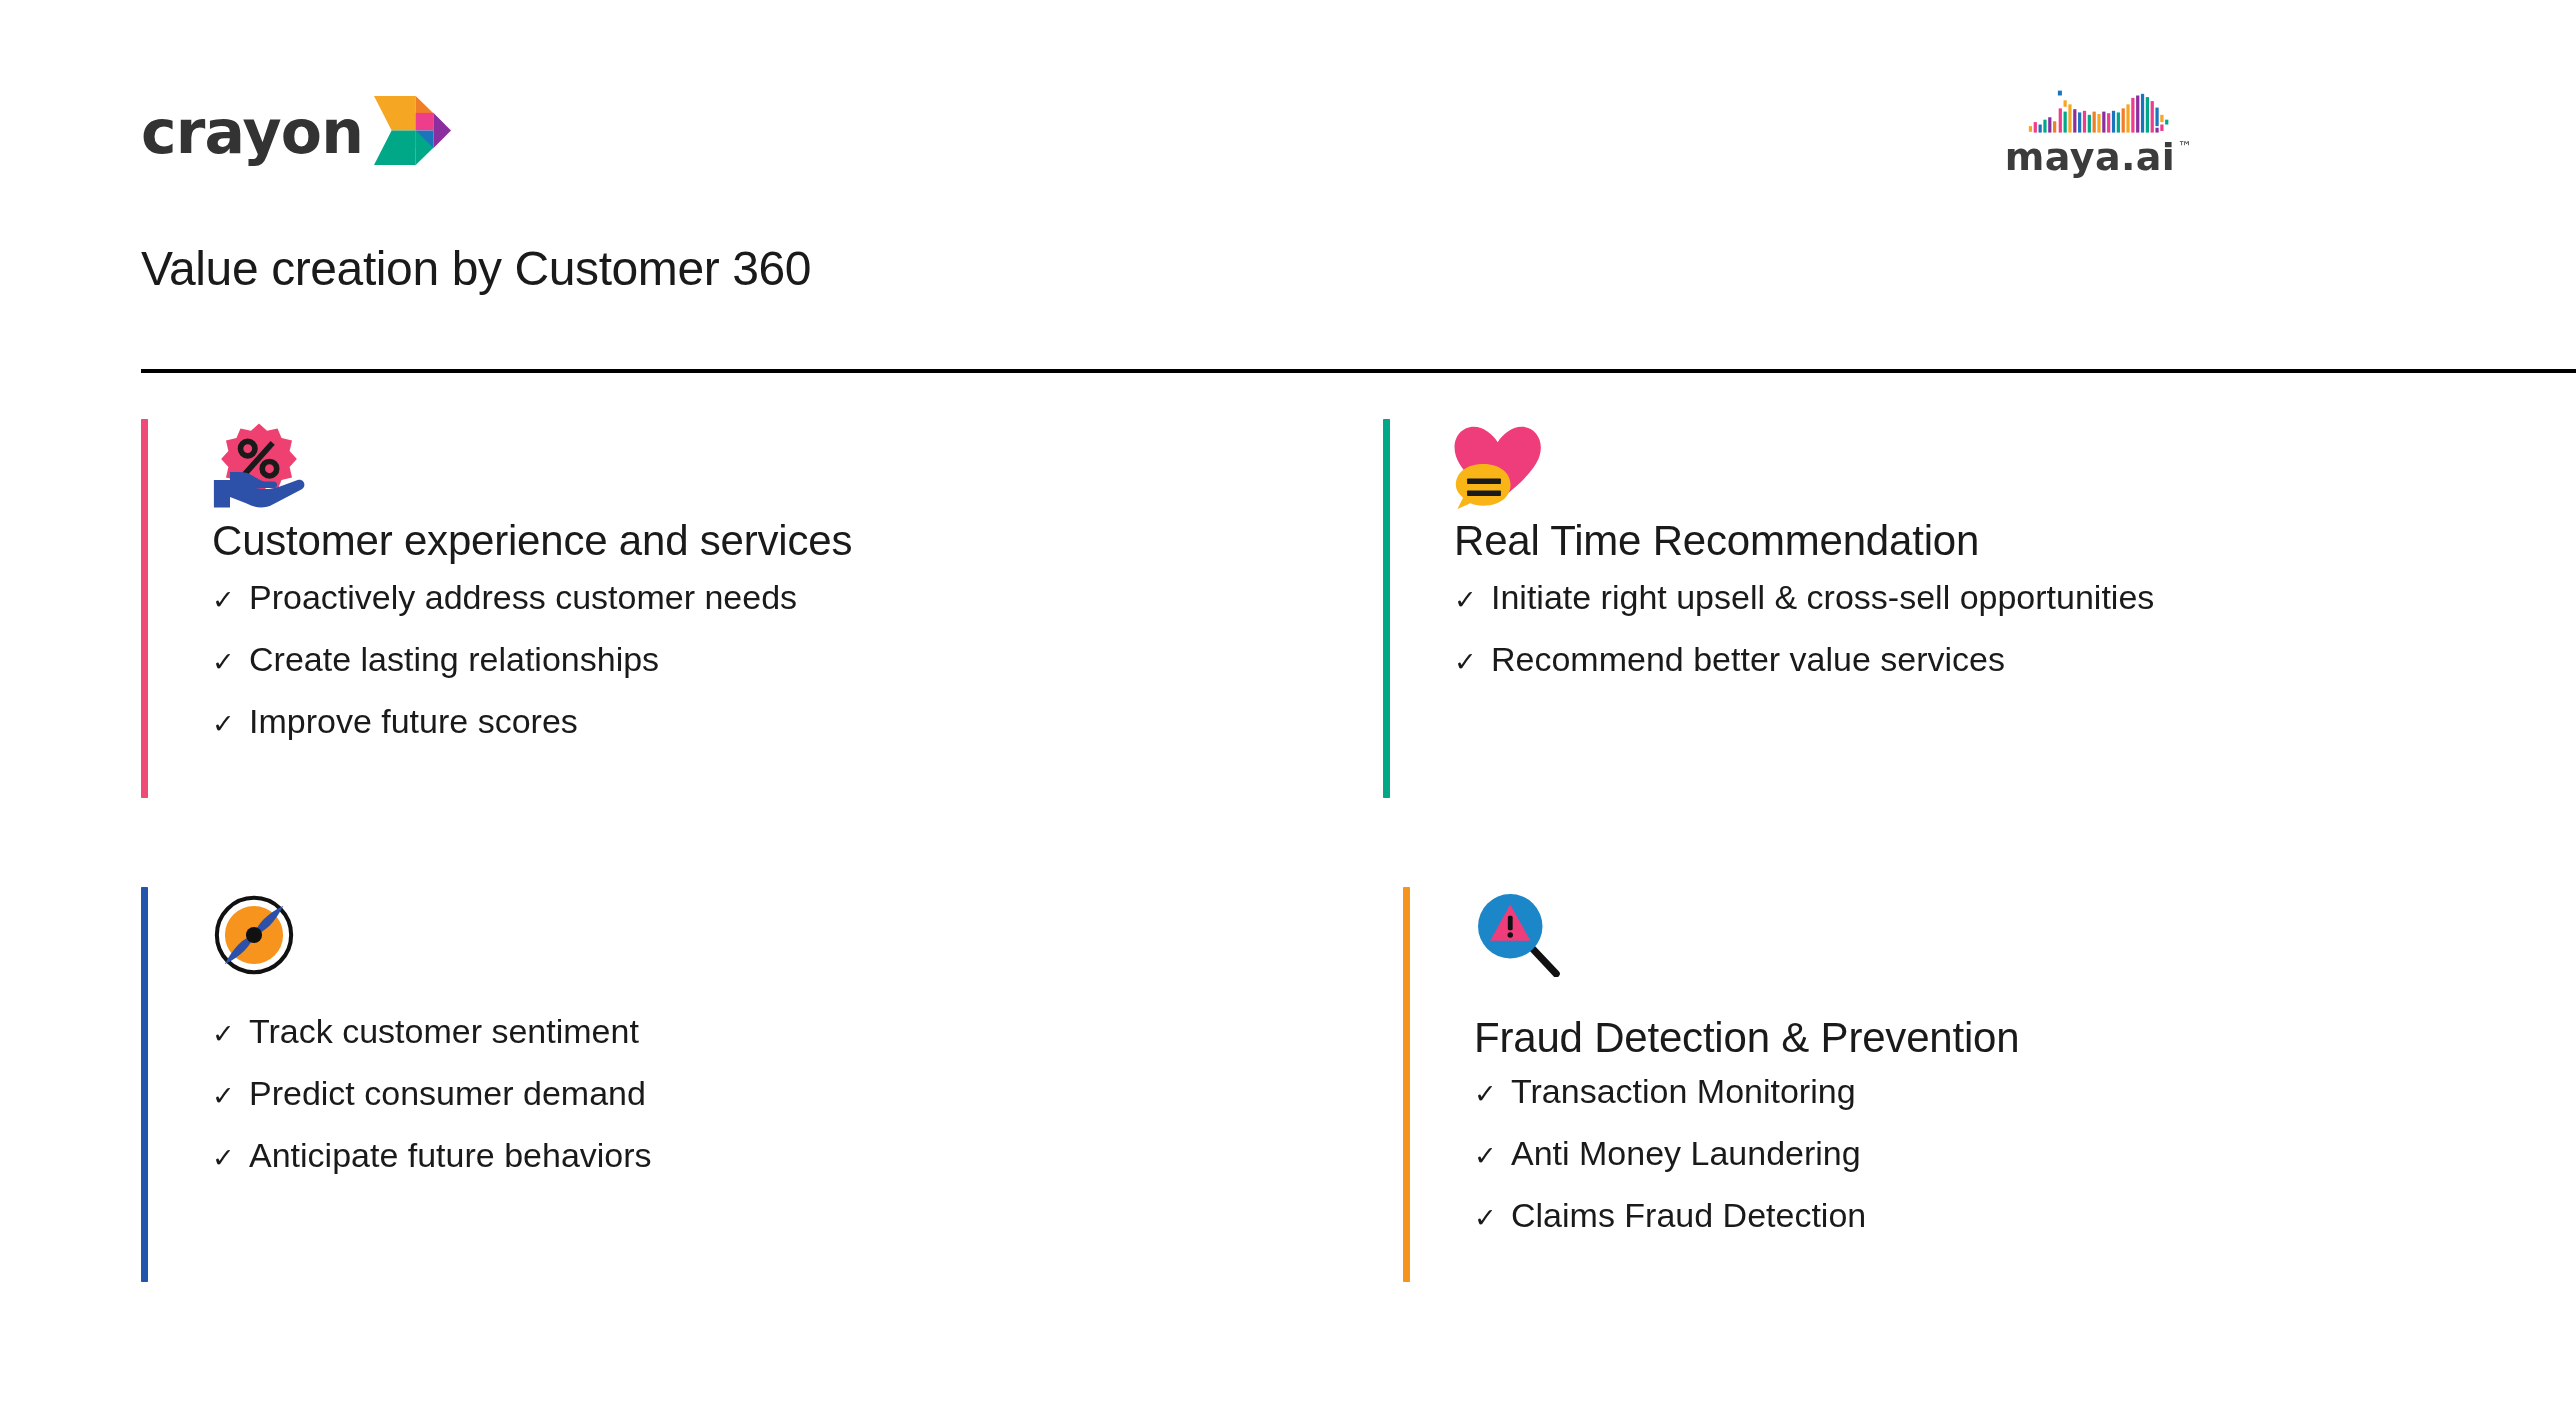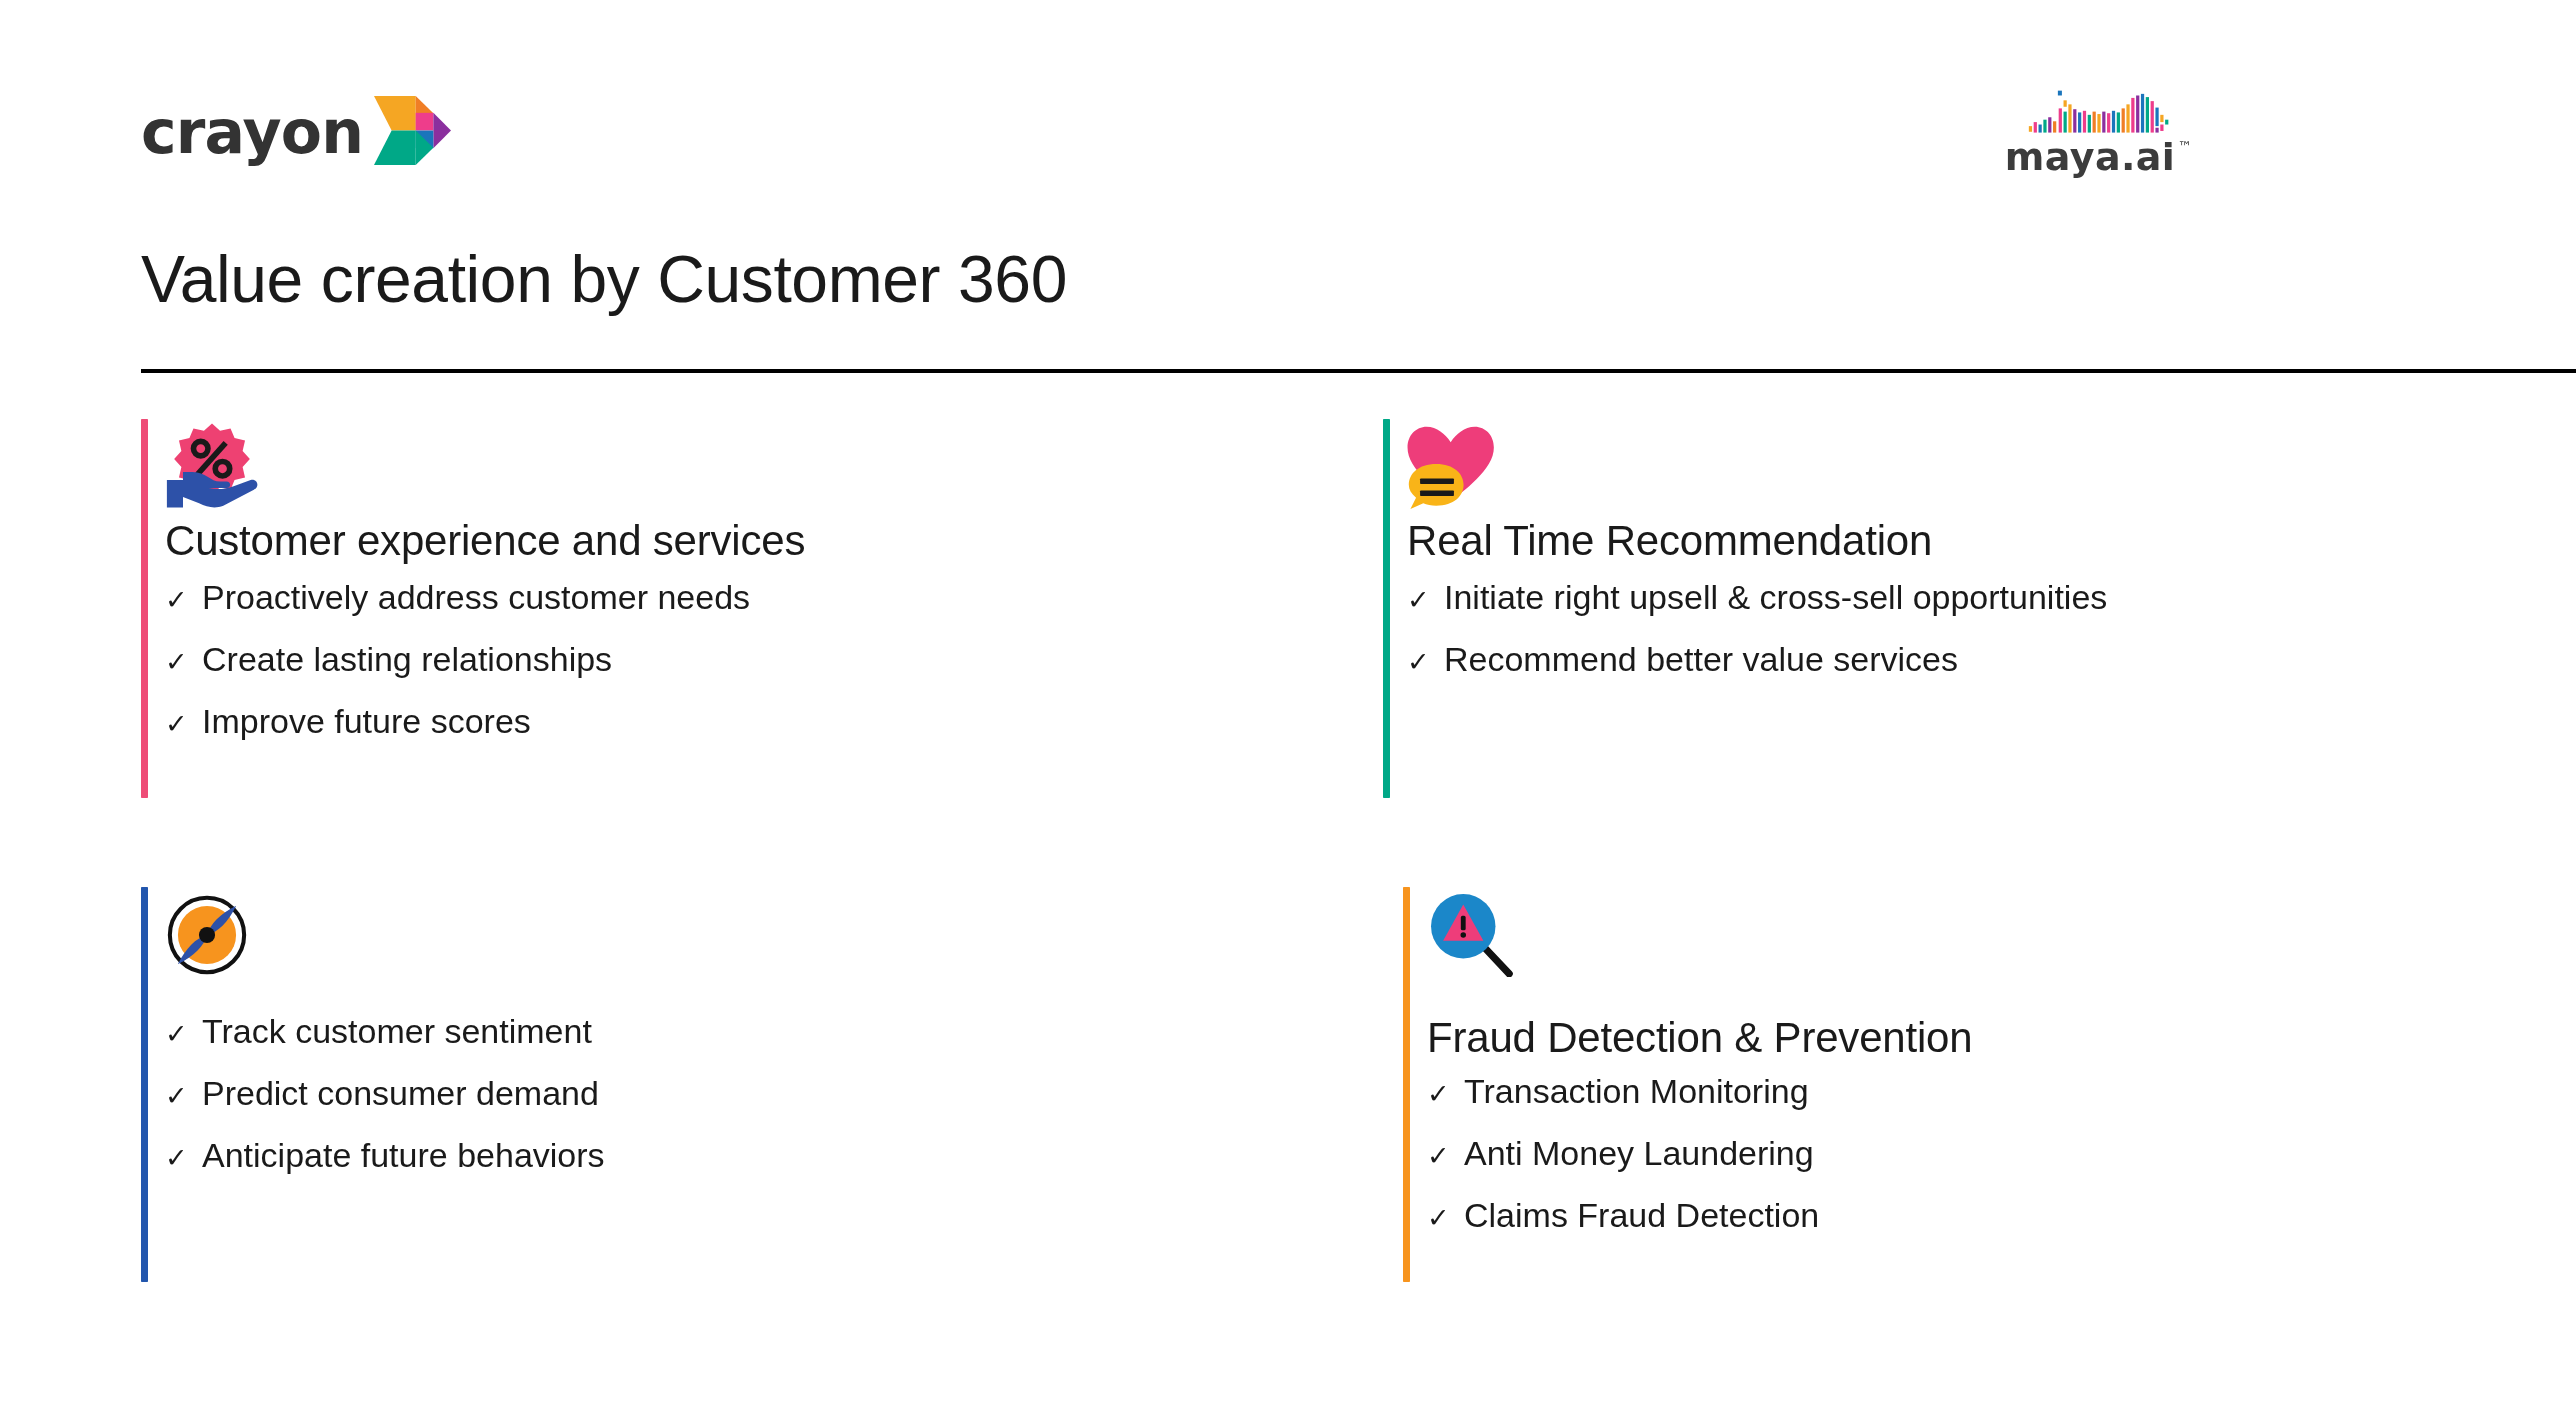--- a/index.html
+++ b/index.html
@@ -76,21 +76,21 @@
     margin-left: 2.4px;
     margin-top: 1.6px;
     font-family: "DejaVu Sans", sans-serif;
   }
 
   
   .page-title {
     position: absolute;
     left: 141px;
     top: 243px;
-    font-size: 66px;
+    font-size: 48px;
     font-weight: 400;
     color: #1a1a1a;
     letter-spacing: -0.4px;
     white-space: nowrap;
     line-height: 1.1;
   }
   .title-rule {
     position: absolute;
     left: 141px;
     top: 369px;
@@ -102,21 +102,21 @@
   
   .grid {
     position: absolute;
     left: 0;
     top: 419px;
     width: 2576px;
     height: 968px;
   }
   .card {
     position: absolute;
-    padding-left: 24px;
+    padding-left: 71px;
   }
   .card-bar {
     position: absolute;
     left: 0;
     top: 0;
     width: 7.3px;
     border-radius: 0.8px;
   }
   .card-icon {
     height: 90px;

